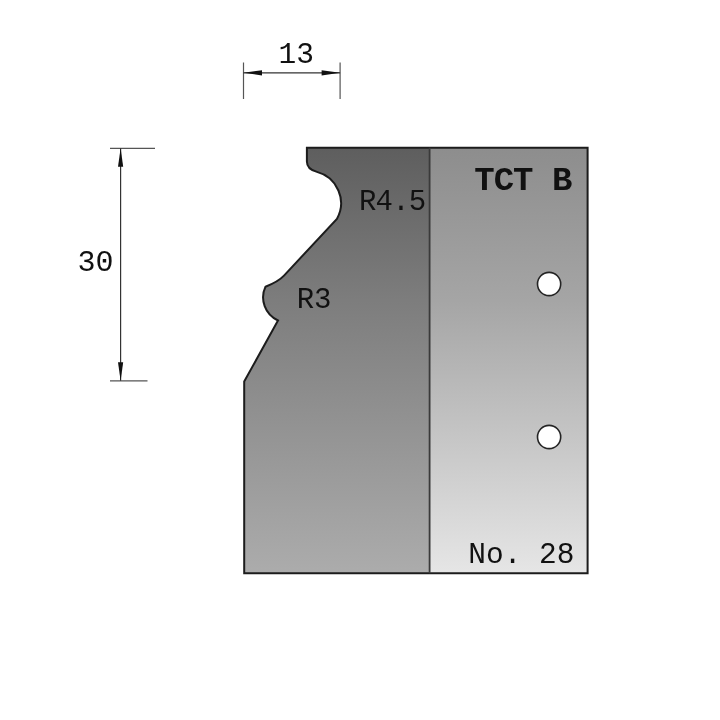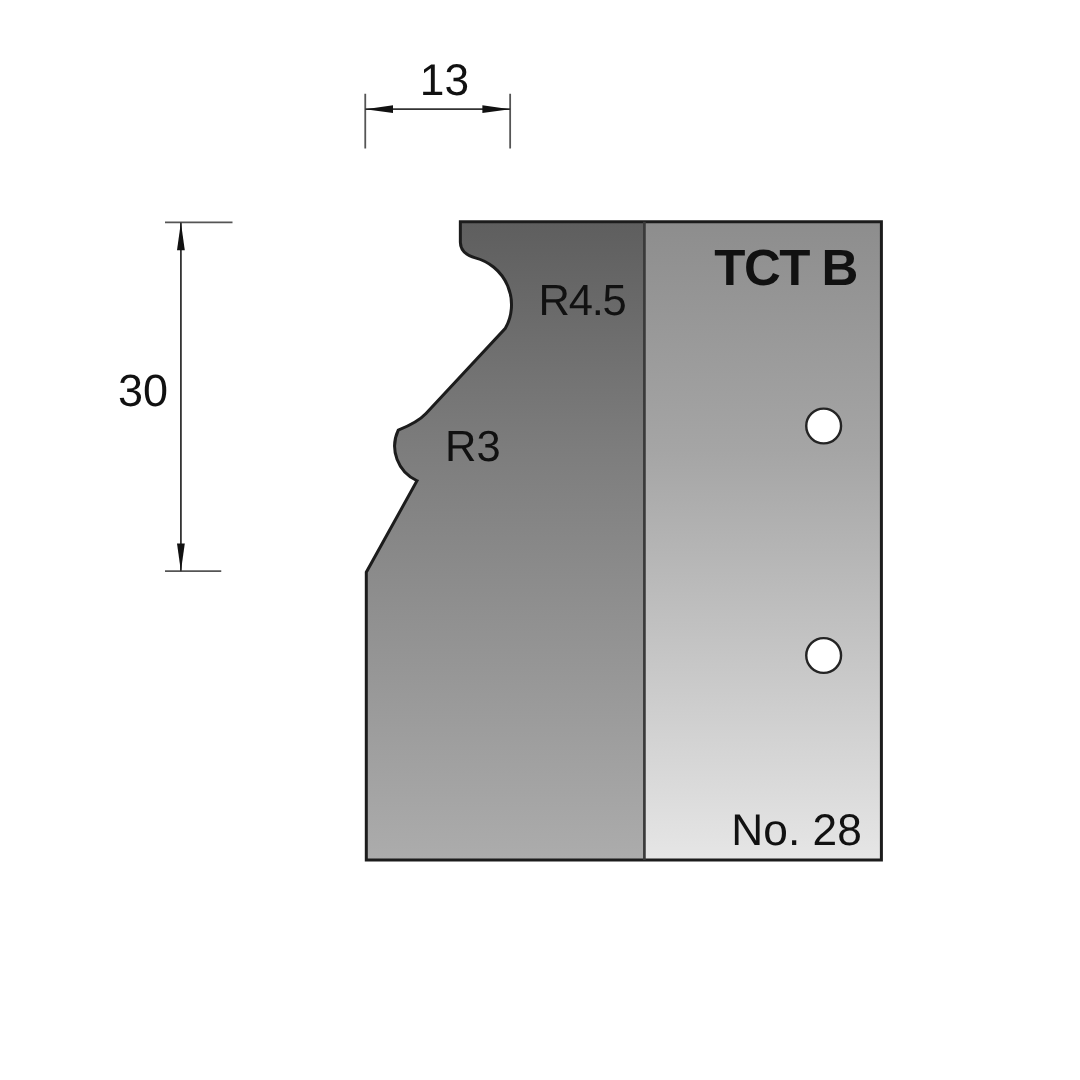--- a/index.html
+++ b/index.html
@@ -1,17 +1,17 @@
 <!DOCTYPE html>
 <html><head>
 <meta charset="utf-8">
 <style>
   html,body{margin:0;padding:0;background:#ffffff;}
   .page{position:relative;width:648px;height:720px;background:#ffffff;overflow:hidden;
-        font-family:Liberation Sans, sans-serif; -webkit-font-smoothing:antialiased;}
+        font-family:Liberation Mono, monospace; -webkit-font-smoothing:antialiased;}
   svg{position:absolute;left:0;top:0;}
 </style>
 </head>
 <body>
 <div class="page">
 <svg width="720" height="720" viewBox="0 0 720 720">
   <defs>
     <linearGradient id="gLeft" x1="0" y1="147" x2="0" y2="574" gradientUnits="userSpaceOnUse">
       <stop offset="0" stop-color="#5e5e5e"></stop>
       <stop offset="0.36" stop-color="#7d7d7d"></stop>

